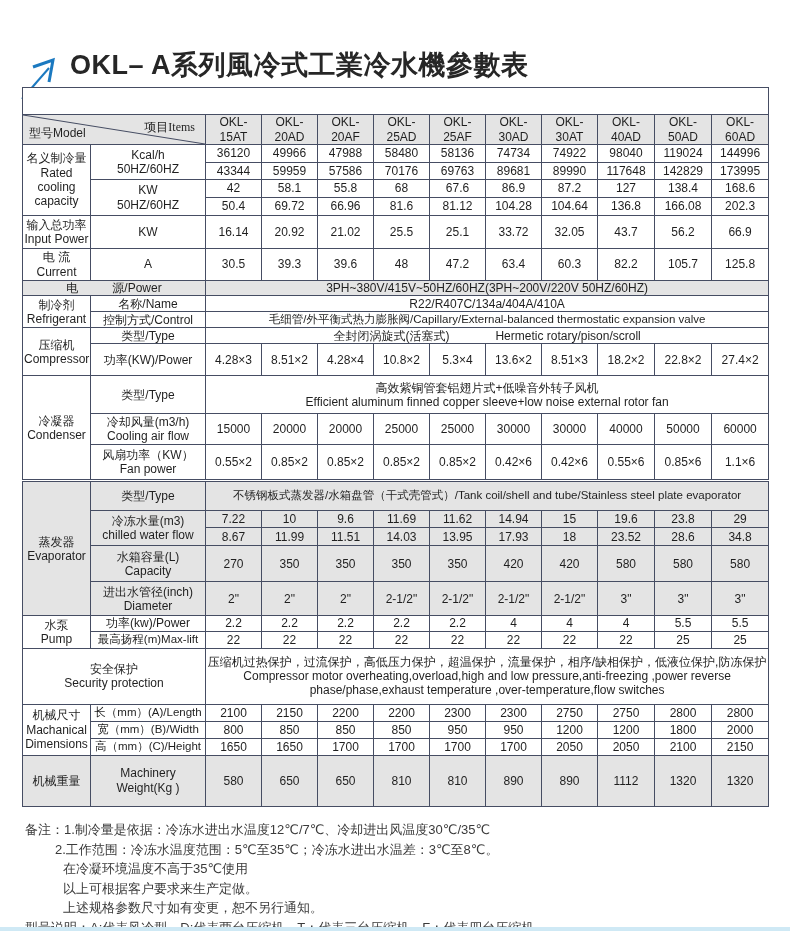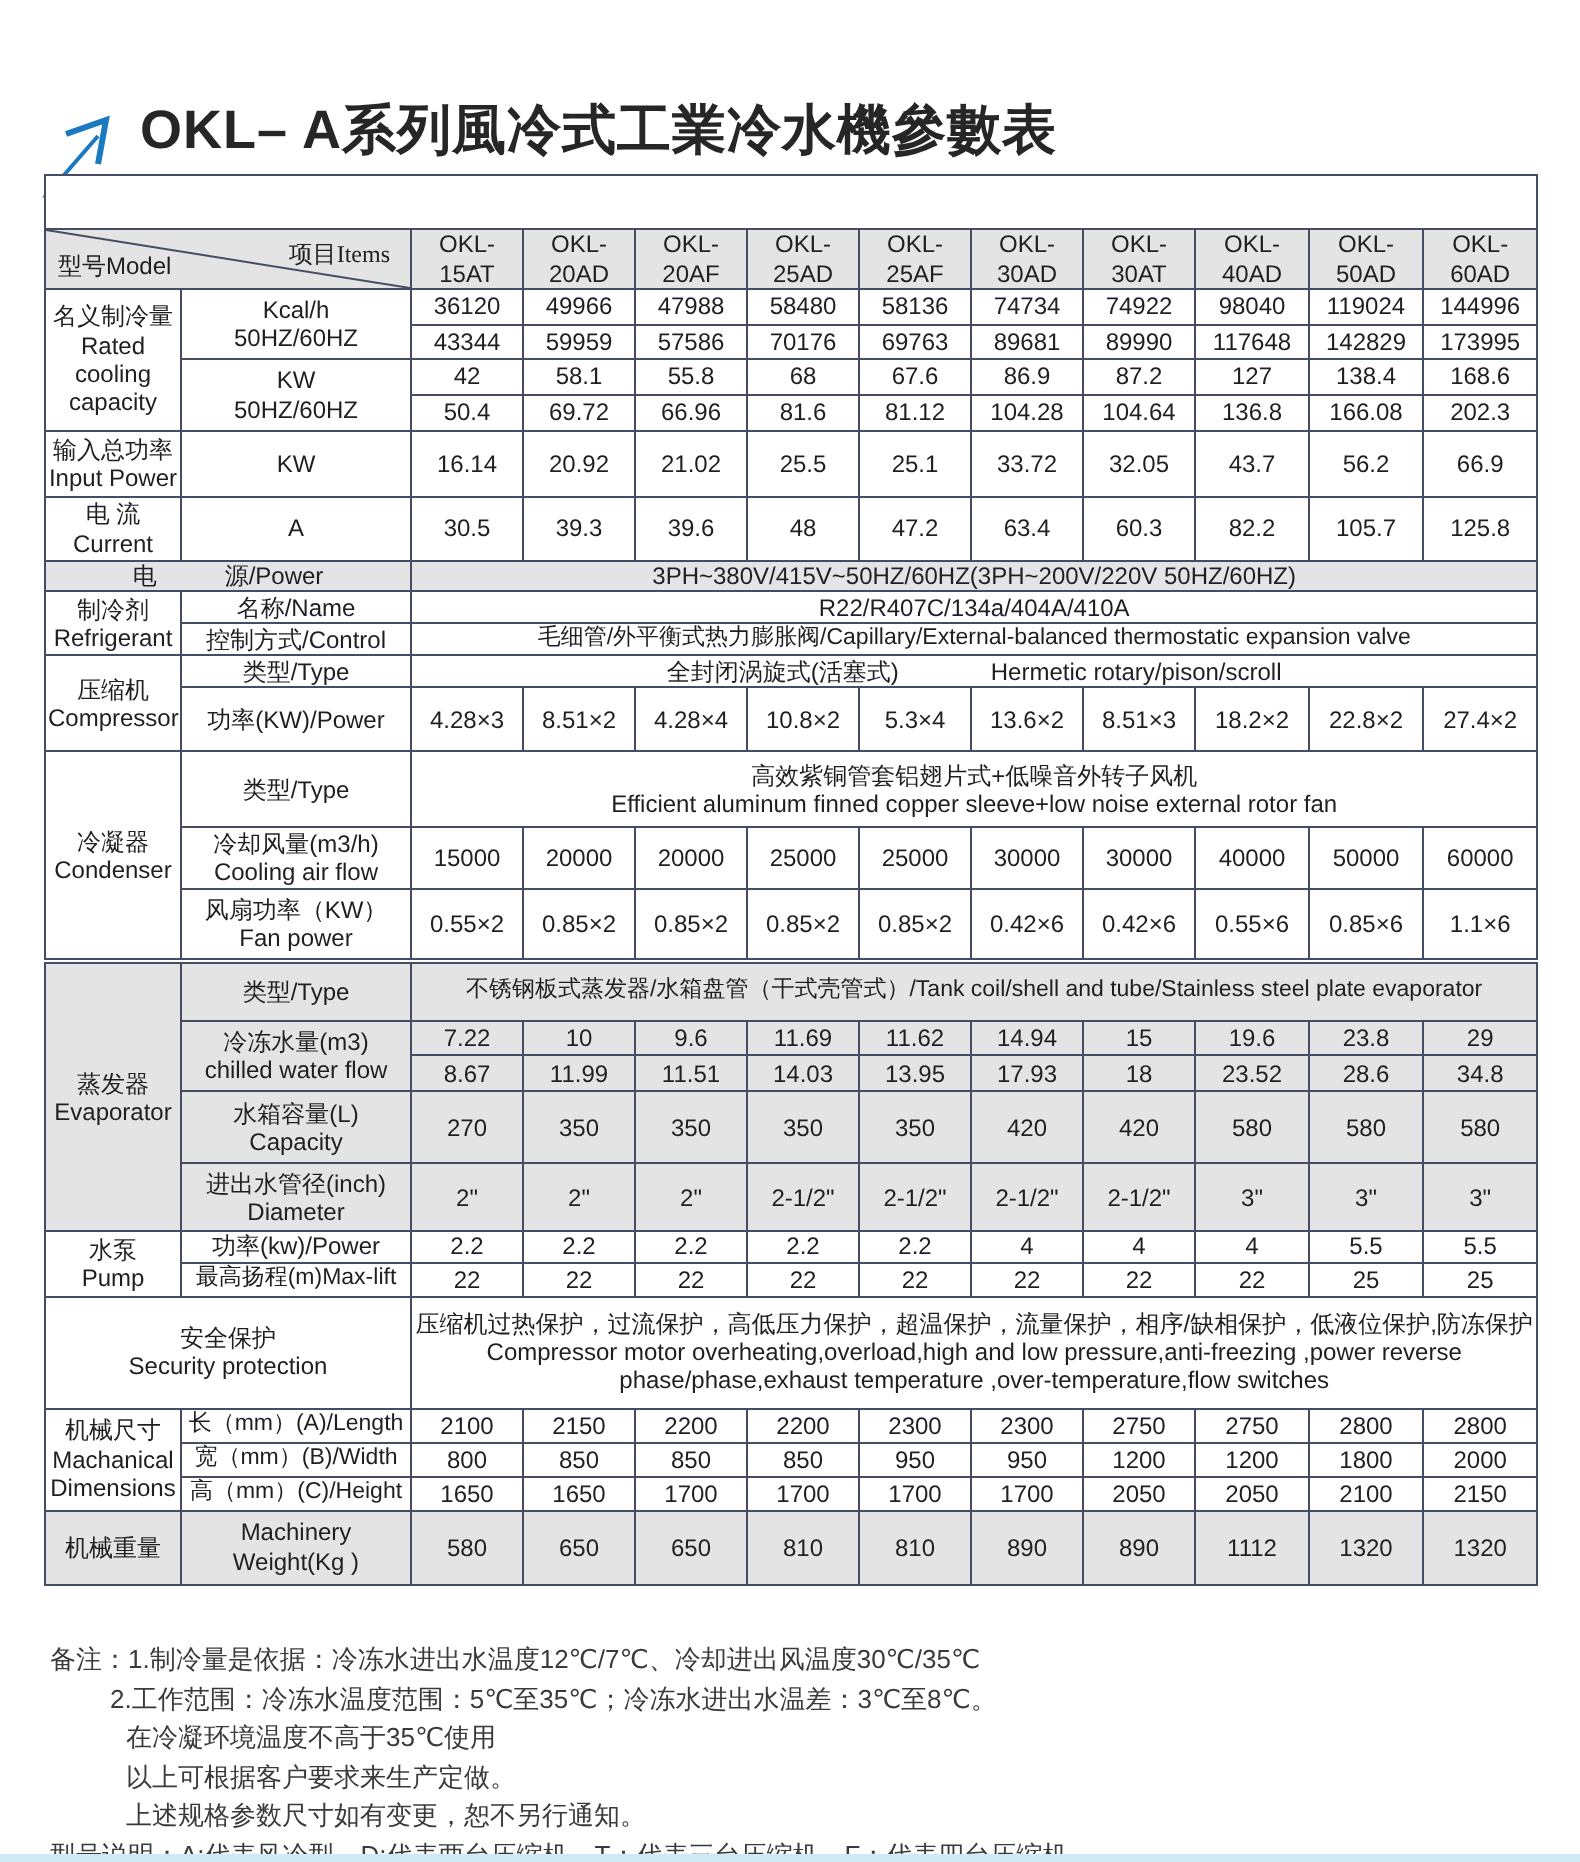--- a/index.html
+++ b/index.html
@@ -408,21 +408,21 @@
         <td>1700</td>
         <td>1700</td>
         <td>1700</td>
         <td>1700</td>
         <td>2050</td>
         <td>2050</td>
         <td>2100</td>
         <td>2150</td>
       </tr>
 
-    <tr class="grow" style="height:37px">
+    <tr class="grow" style="height:51px">
       <td>机械重量</td>
       <td class="pre">Machinery
 Weight(Kg )</td>
     <td>580</td>
         <td>650</td>
         <td>650</td>
         <td>810</td>
         <td>810</td>
         <td>890</td>
         <td>890</td>

